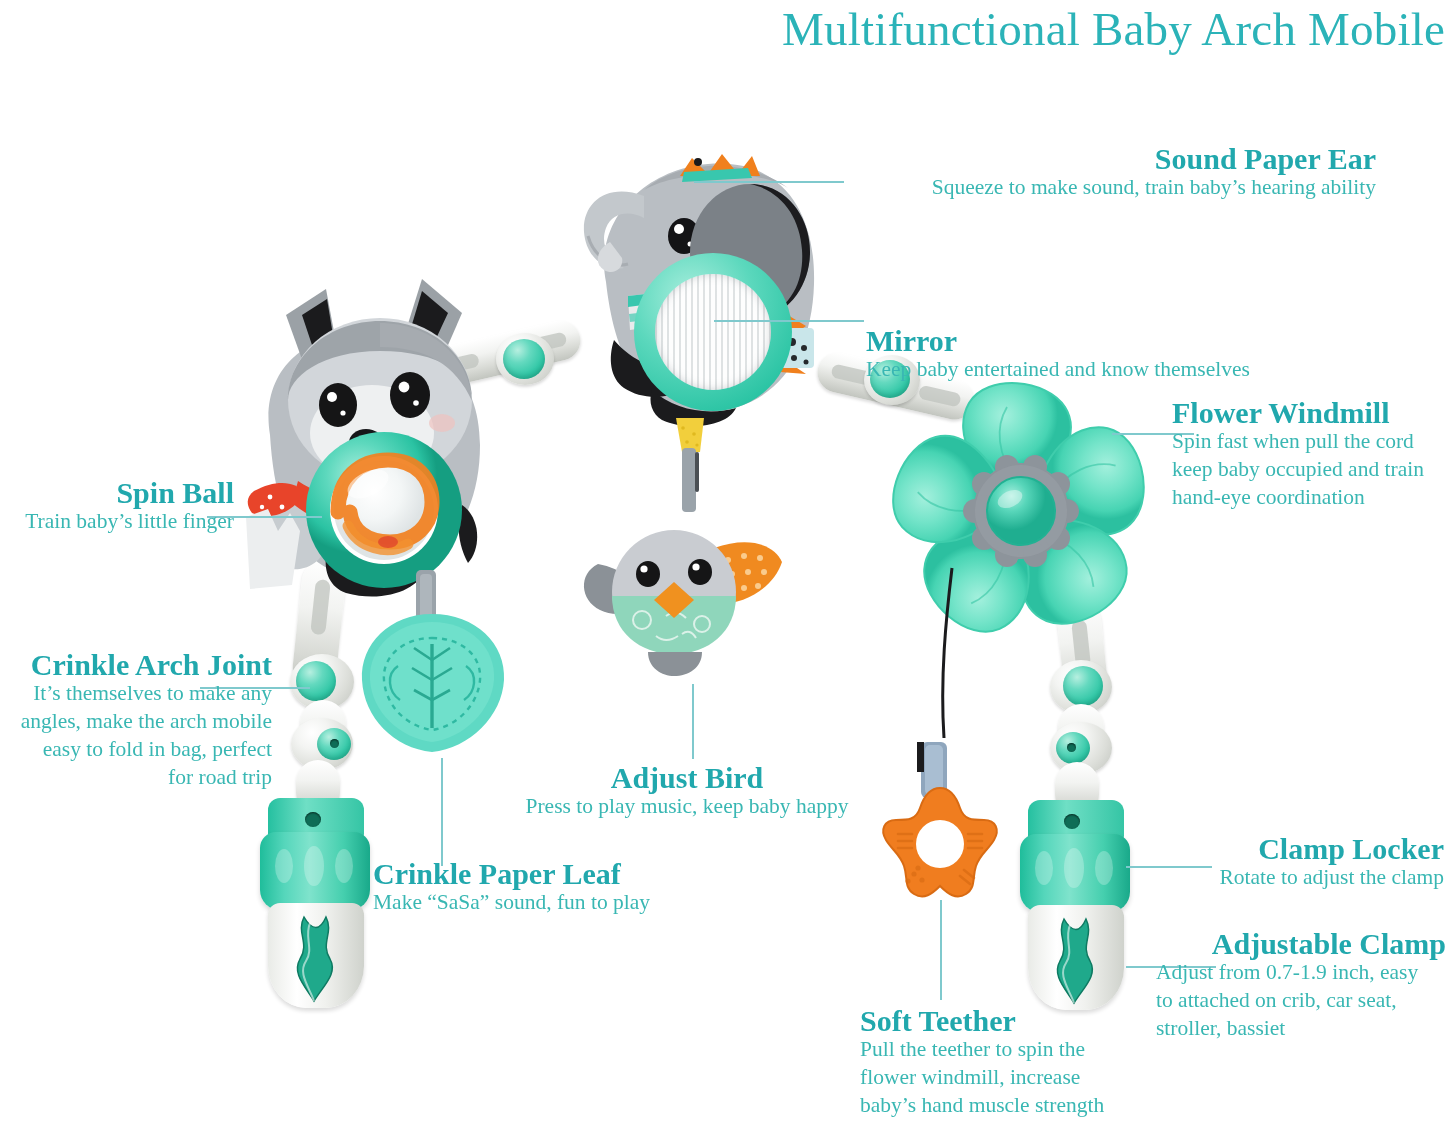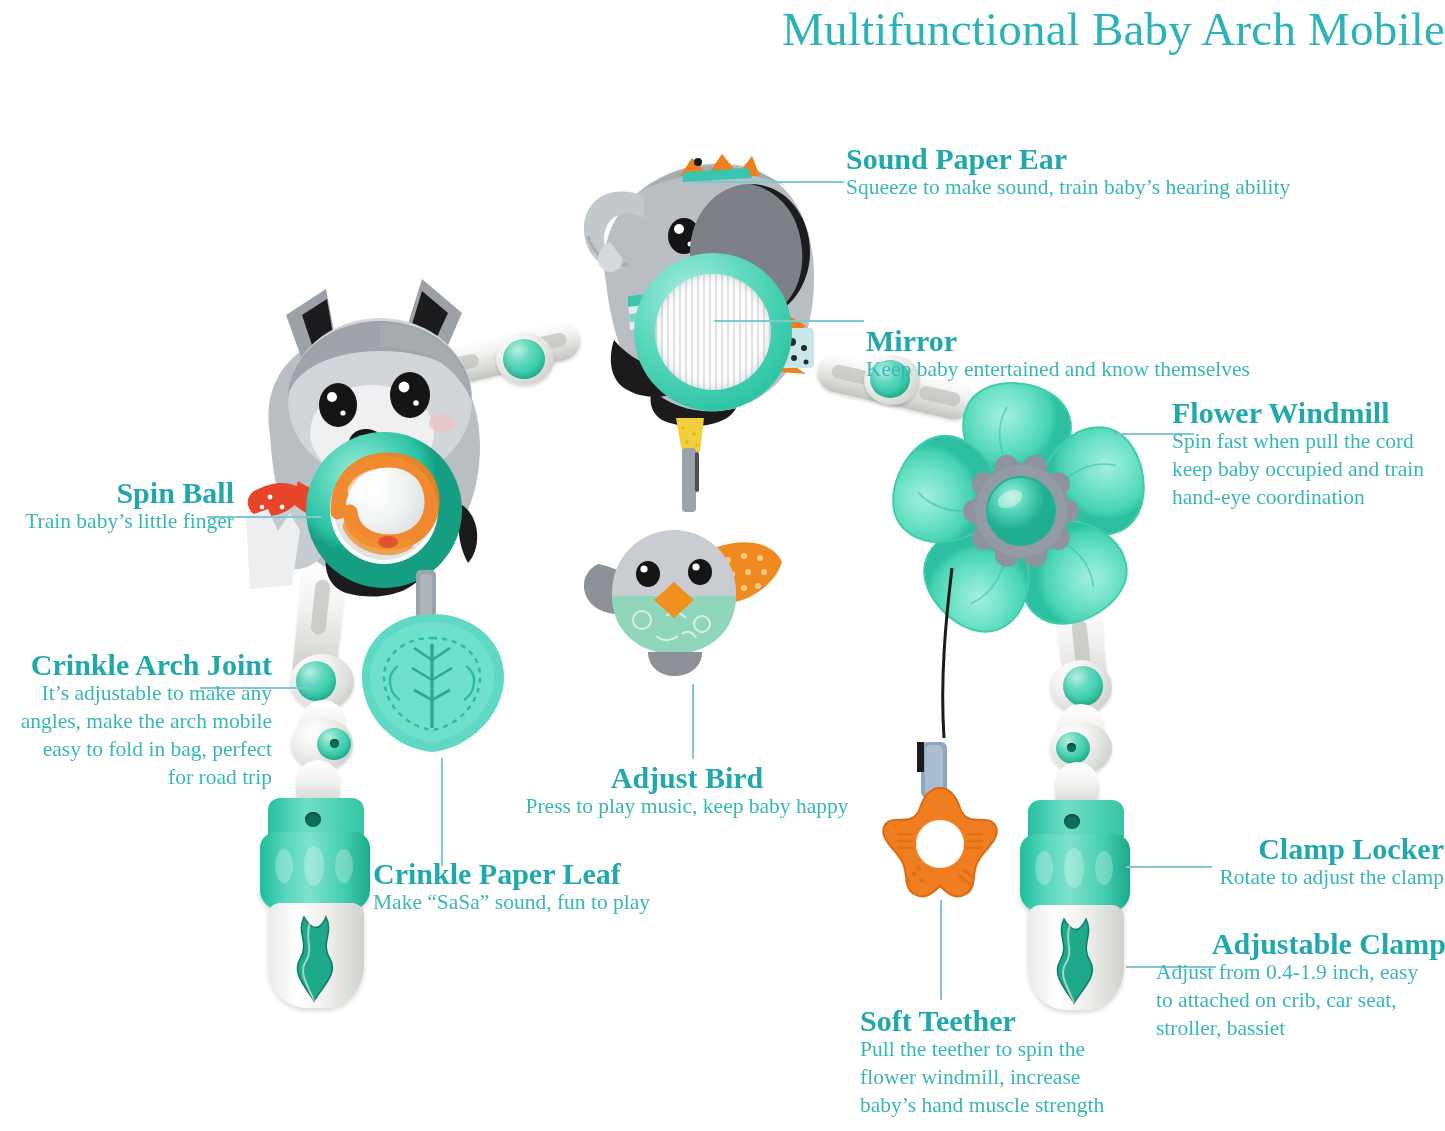--- a/index.html
+++ b/index.html
@@ -506,21 +506,21 @@
             <circle cx="42" cy="94" r="2.6"></circle>
             <circle cx="28" cy="95" r="2.6"></circle>
           <circle cx="38" cy="82" r="2.6"></circle>
         </g>
       </svg>
     </div>
 
   </div>
 
   <div class="leader h" style="left:694px; top:181px; width:150px;"></div>
-  <div class="anno right" style="left:846px; top:143px; width:530px;">
+  <div class="anno right" style="left:846px; top:143px; width:530px;text-align:right;">
     <div class="head">Sound Paper Ear</div>
     <div class="desc">Squeeze to make sound, train baby’s hearing ability</div>
   </div>
 
   <div class="leader h" style="left:714px; top:320px; width:150px;"></div>
   <div class="anno right" style="left:866px; top:281px; width:500px;margin-top:44px;">
     <div class="head">Mirror</div>
     <div class="desc">Keep baby entertained and know themselves</div>
   </div>
 
@@ -534,21 +534,21 @@
 
   <div class="leader h" style="left:207px; top:516px; width:115px;"></div>
   <div class="anno leftal" style="left:0px; top:477px; width:234px;">
     <div class="head">Spin Ball</div>
     <div class="desc">Train baby’s little finger</div>
   </div>
 
   <div class="leader h" style="left:200px; top:687px; width:110px;"></div>
   <div class="anno leftal" style="left:0px; top:649px; width:272px;">
     <div class="head">Crinkle Arch Joint</div>
-    <div class="desc">It’s adjustable to make any</div>
+    <div class="desc">It’s themselves to make any</div>
     <div class="desc">angles, make the arch mobile</div>
     <div class="desc">easy to fold in bag, perfect</div>
     <div class="desc">for road trip</div>
   </div>
 
   <div class="anno right" style="left:373px; top:858px; width:340px;">
     <div class="head">Crinkle Paper Leaf</div>
     <div class="desc">Make “SaSa” sound, fun to play</div>
   </div>
 
@@ -560,21 +560,21 @@
 
   <div class="leader h" style="left:1126px; top:866px; width:86px;"></div>
   <div class="anno right" style="left:1182px; top:833px; width:262px; text-align:right;">
     <div class="head">Clamp Locker</div>
     <div class="desc">Rotate to adjust the clamp</div>
   </div>
 
   <div class="leader h" style="left:1126px; top:966px; width:90px;"></div>
   <div class="anno right" style="left:1156px; top:928px; width:290px;">
     <div class="head" style="text-align:right;">Adjustable Clamp</div>
-    <div class="desc">Adjust from 0.4-1.9 inch, easy</div>
+    <div class="desc">Adjust from 0.7-1.9 inch, easy</div>
     <div class="desc">to attached on crib, car seat,</div>
     <div class="desc">stroller, bassiet</div>
   </div>
 
   <div class="leader v" style="left:940px; top:900px; height:100px;"></div>
   <div class="anno right" style="left:860px; top:1005px; width:330px;">
     <div class="head">Soft Teether</div>
     <div class="desc">Pull the teether to spin the</div>
     <div class="desc">flower windmill, increase</div>
     <div class="desc">baby’s hand muscle strength</div>

